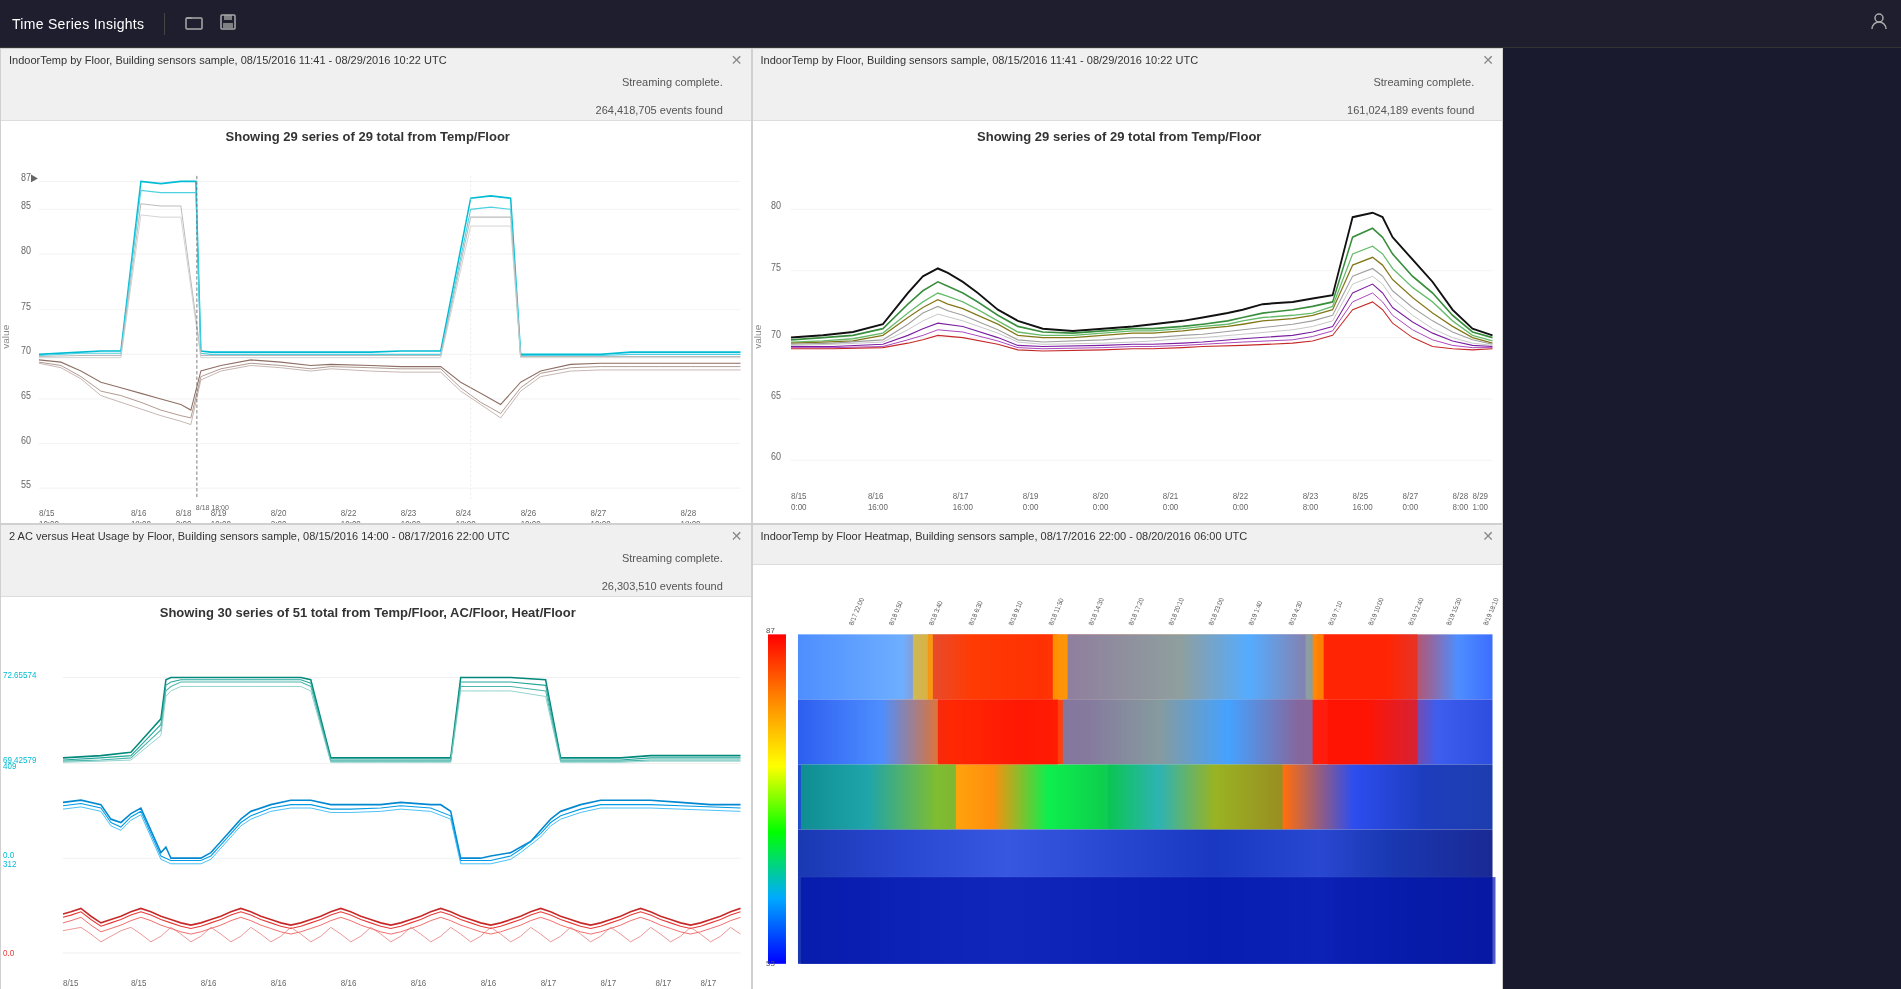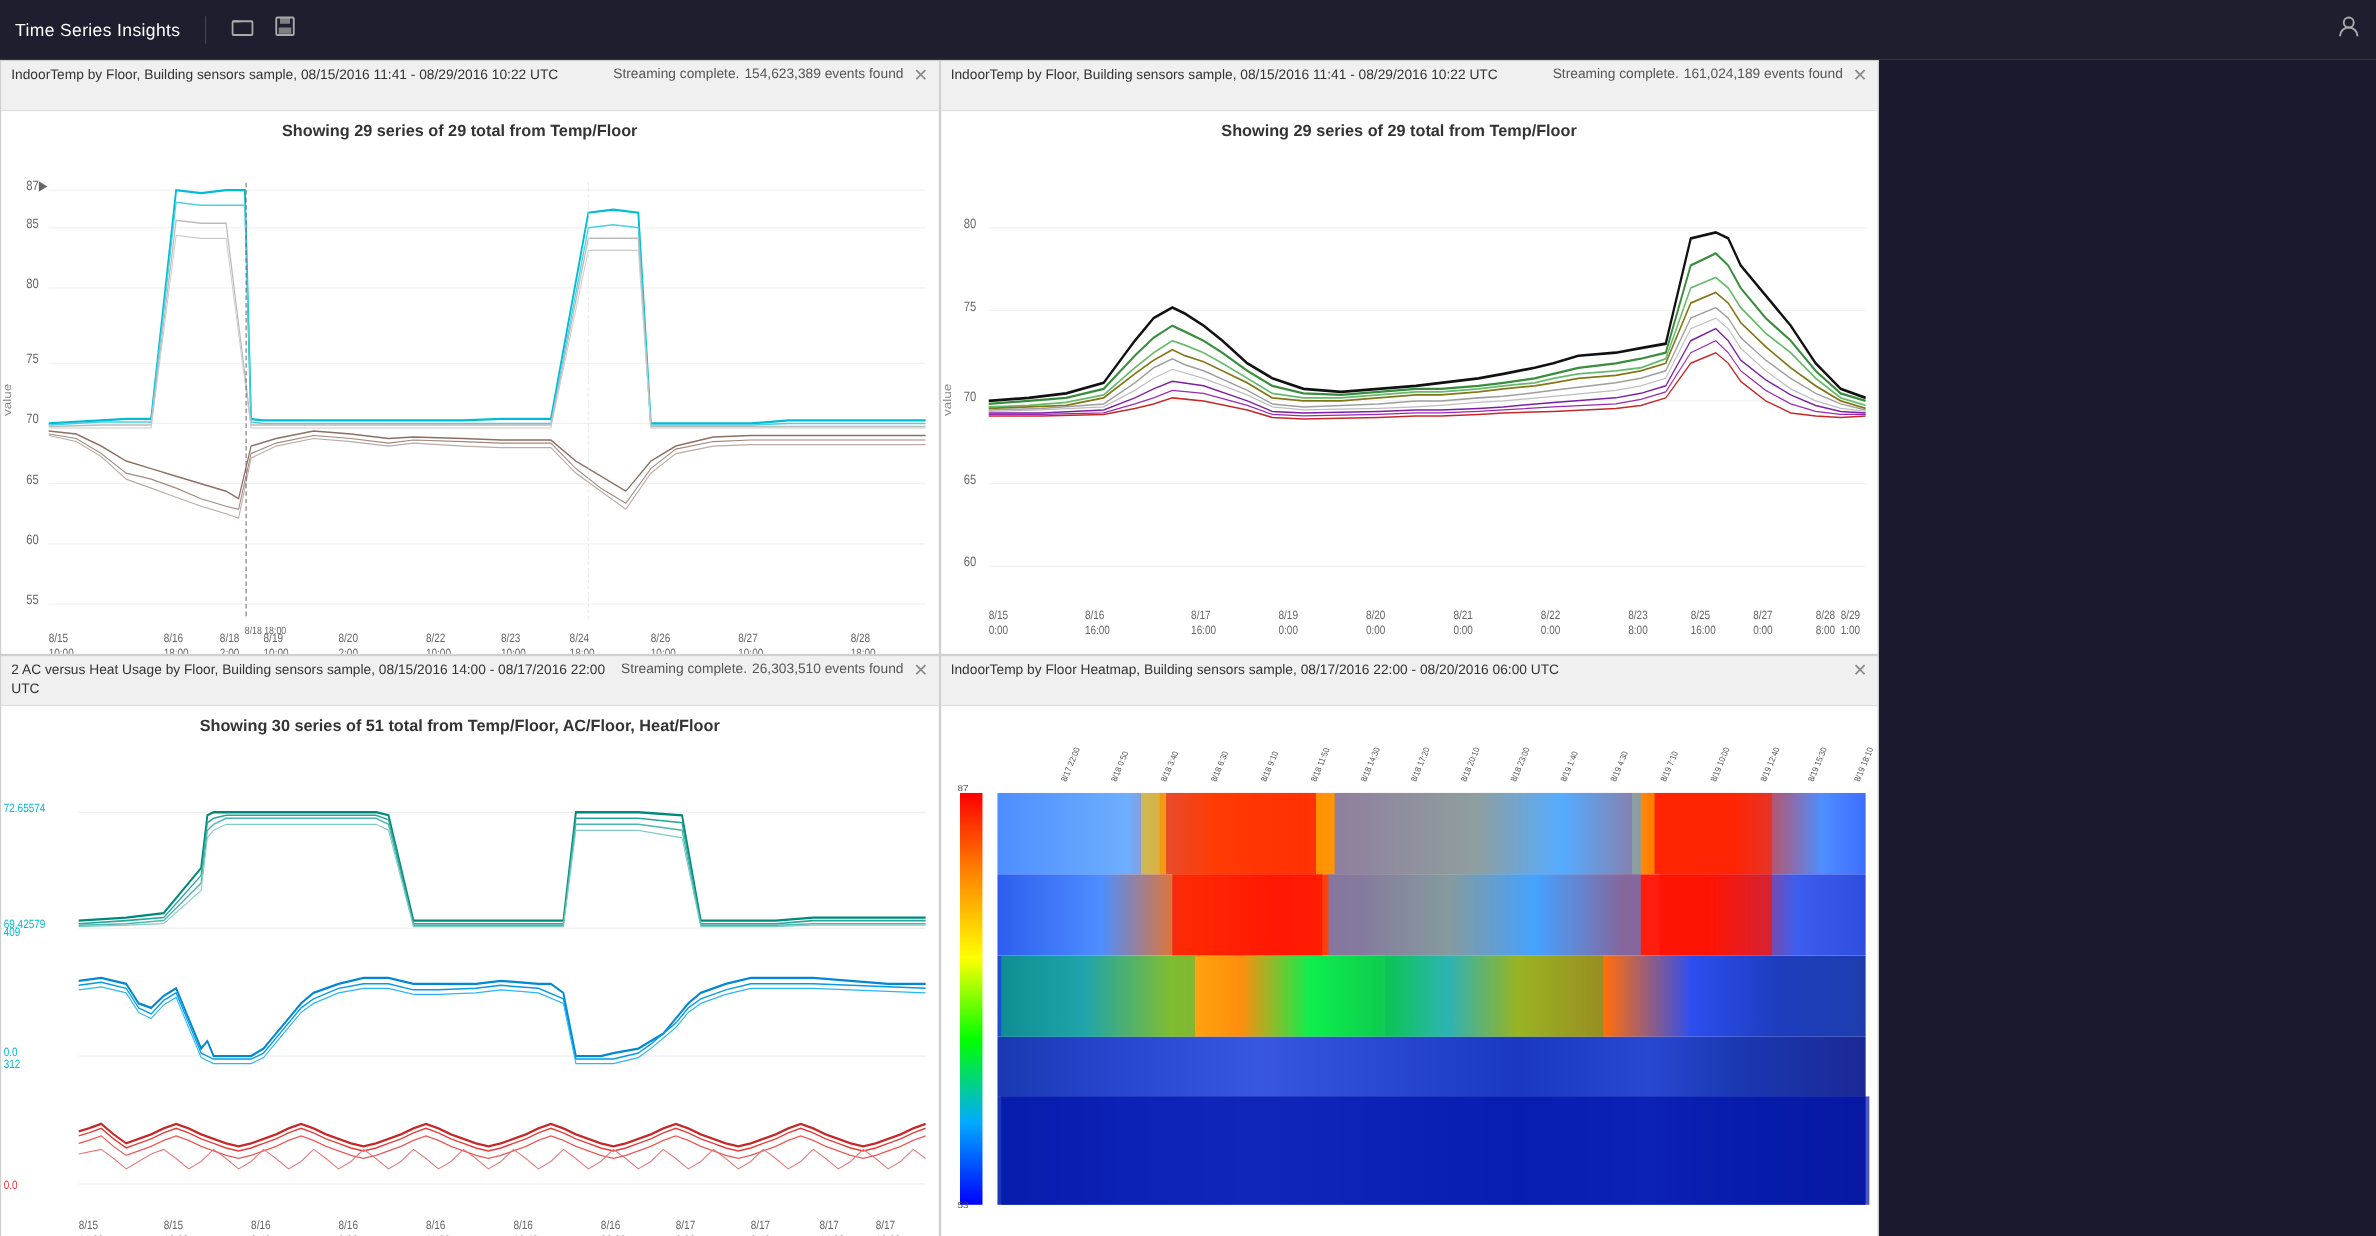--- a/index.html
+++ b/index.html
@@ -73,23 +73,24 @@
       flex: 1;
     }
     .panel-header-title {
       font-size: 11px;
       color: #333;
       line-height: 1.4;
     }
     .panel-header-right {
       text-align: right;
       display: flex;
-      flex-direction: row;
+      flex-direction: column;
       align-items: flex-end;
-      gap: 4px;
+      gap: 16px;
+      margin-top: 23px;
     }
     .streaming-status {
       font-size: 11px;
       color: #555;
     }
     .events-count {
       font-size: 11px;
       color: #555;
     }
     .close-btn {
@@ -159,21 +160,21 @@
 
 <div id="main-area">
 
   <div class="chart-panel">
     <div class="panel-header">
       <div class="panel-header-left">
         <div class="panel-header-title">IndoorTemp by Floor, Building sensors sample, 08/15/2016 11:41  -  08/29/2016 10:22 UTC</div>
       </div>
       <div class="panel-header-right">
         <span class="streaming-status">Streaming complete.</span>
-        <span class="events-count">154,623,389 events found</span>
+        <span class="events-count">264,418,705 events found</span>
       </div>
       <span class="close-btn">✕</span>
     </div>
     <div class="chart-body">
       <div class="chart-title">Showing 29 series of 29 total from Temp/Floor</div>
       <svg class="chart-svg" viewBox="0 0 750 360" preserveAspectRatio="none">
 
         <text x="20" y="30" font-size="9" fill="#666">87▶</text>
         <text x="20" y="55" font-size="9" fill="#666">85</text>
         <text x="20" y="95" font-size="9" fill="#666">80</text>

